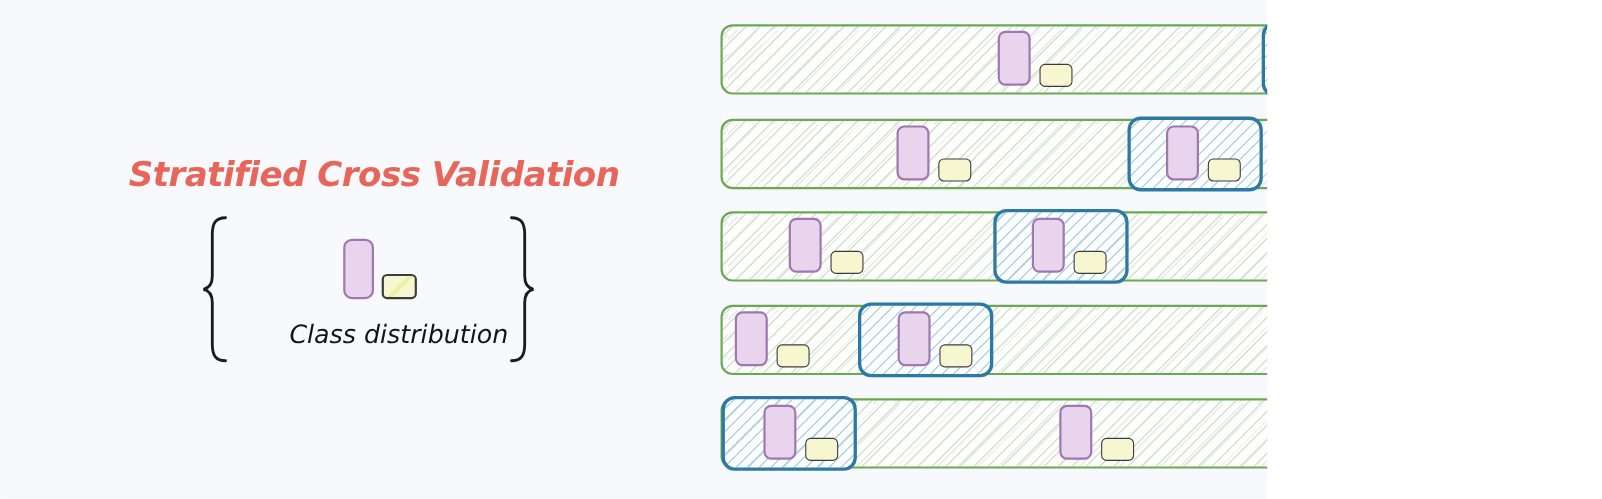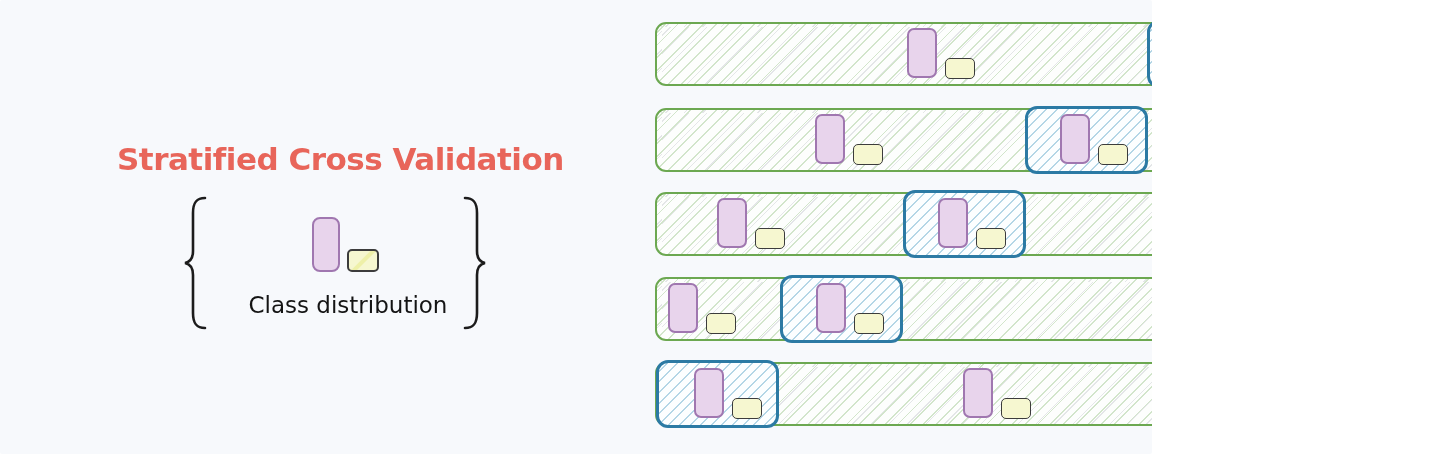--- a/index.html
+++ b/index.html
@@ -8,20 +8,21 @@
     background: #ffffff;
     font-family: "DejaVu Sans", "Liberation Sans", sans-serif;
   }
   .canvas {
     position: relative;
     width: 1152px;
     height: 454px;
     background: var(--bg, #f7f9fc);
     border-radius: 2px;
     overflow: hidden;
+    font-style: italic;
   }
   
   .title {
     position: absolute;
     left: 117px;
     top: 141px;
     font-size: 31px;
     font-weight: bold;
     letter-spacing: -0.5px;
     color: var(--title-color, #e8655a);
@@ -52,21 +53,21 @@
     box-sizing: border-box;
     border: 2px solid var(--small-border, #3c3c3c);
     background-color: var(--small-fill, #f6f7d0);
     background-image: linear-gradient(135deg, transparent 44%, #eef0a8 47%, #eef0a8 56%, transparent 59%);
     border-radius: 5px;
   }
   .legend-label {
     position: absolute;
     left: 234px; top: 292px;
     width: 228px;
-    text-align: center;
+    text-align: right;
     font-size: 23px;
     color: #141414;
     white-space: nowrap;
   }
   
   .box { position: absolute; box-sizing: border-box; }
   .train {
     border: 2.5px solid var(--train-border, #6ca851);
     border-radius: 11px;
     background-color: #fdfefd;

